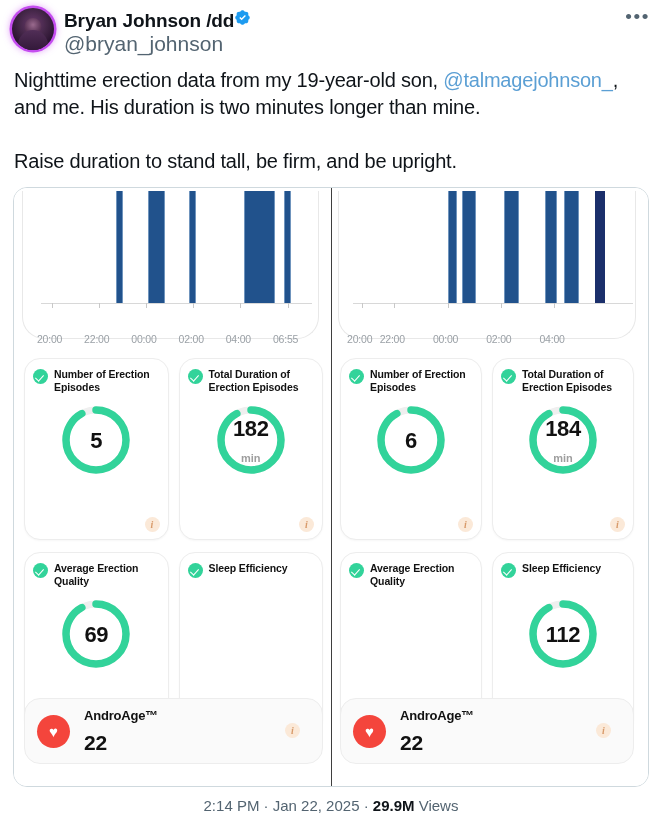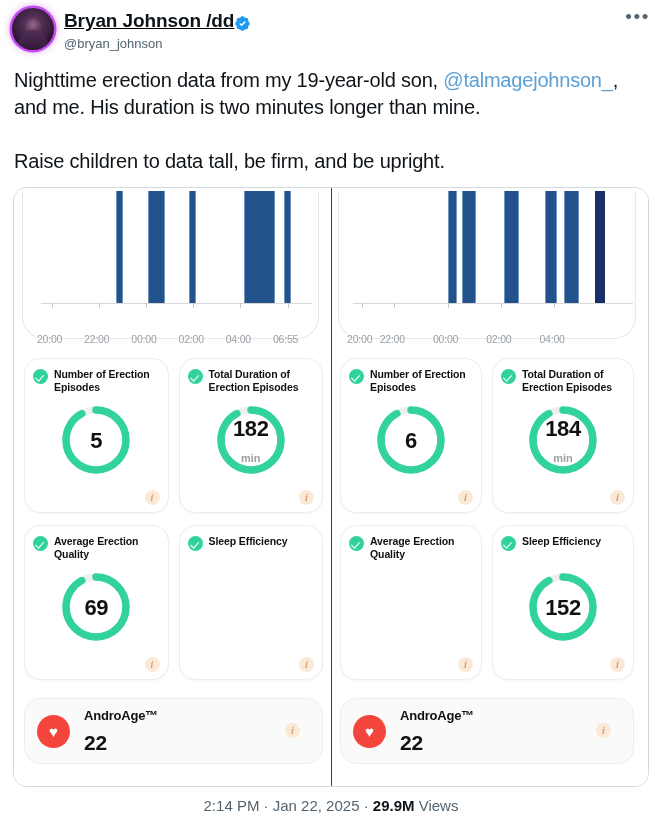--- a/index.html
+++ b/index.html
@@ -60,33 +60,32 @@
 
   .name-block {
     margin-left: 10px;
     display: flex;
     flex-direction: column;
     justify-content: center;
     padding-top: 1px;
   }
   .displayname-row {
     display: flex;
-    align-items: flex-end;
-    text-decoration: underline;
+    align-items: flex-start;
   }
   .displayname {
     font-size: 19px;
     font-weight: bold;
     color: #0f1419;
     letter-spacing: -0.1px;
     line-height: 23px;
   }
   .verified { width: 17px; height: 17px; display: block; flex: 0 0 17px; }
   .handle {
-    font-size: 13px;
+    font-size: 21px;
     color: #536471;
     line-height: 22px;
     margin-top: 1px;
   }
   .more-btn {
     position: absolute;
     right: 12px; top: 10px;
     color: #536471;
     font-size: 19px;
     letter-spacing: 1.6px;
@@ -193,21 +192,21 @@
     display: grid;
     grid-template-columns: 1fr 1fr;
     gap: 12px 10px;
   }
   .pane.right .metrics { left: 8px; right: 14px; }
 
   .metric-card {
     background: #fff;
     border: 1px solid #ededed;
     border-radius: 16px;
-    height: 155px;
+    height: 182px;
     position: relative;
     padding: 9px 8px 0 8px;
     box-shadow: 0 1px 2px rgba(0,0,0,.035);
   }
   .metric-head {
     display: flex;
     align-items: flex-start;
     gap: 6px;
   }
   .check {
@@ -363,21 +362,21 @@
       </div>
       <span class="handle">@bryan_johnson</span>
     </div>
     <div class="more-btn">•••</div>
   </div>
 
   <div class="tw-text">
     <span>Nighttime erection data from my 19-year-old son, </span><a class="mention" href="#">@talmagejohnson_</a><span>,</span>
     <span>and me. His duration is two minutes longer than mine.</span>
     <span class="spacer"></span>
-    <span>Raise children to data tall, be firm, and be upright.</span>
+    <span>Raise duration to stand tall, be firm, and be upright.</span>
   </div>
 
   <div class="media">
     <div class="pane left">
         <div class="chart-card">
           <div class="plot">
             <div class="bar" style="left: 27.5%; width: 2.6%; height: 100%;"></div>
             <div class="bar" style="left: 39.5%; width: 6.2%; height: 100%;"></div>
             <div class="bar" style="left: 54.5%; width: 2.8%; height: 100%;"></div>
             <div class="bar" style="left: 75%; width: 11.5%; height: 100%;"></div>
@@ -546,21 +545,21 @@
               <div class="check"></div>
               <div class="metric-title">Sleep Efficiency</div>
             </div>
             <div class="gauge-wrap">
               <div class="gauge">
                 <svg viewBox="0 0 74 74">
                   <circle cx="37" cy="37" r="30" fill="none" stroke="#efefef" stroke-width="7"></circle>
                   <circle cx="37" cy="37" r="30" fill="none" stroke="#32d39a" stroke-width="7.5" stroke-linecap="round" stroke-dasharray="173.42 188.50"></circle>
                 </svg>
                 <div class="val">
-                  <div class="num">152</div>
+                  <div class="num">112</div>
                 </div>
               </div>
             </div>
             <div class="info-badge">i</div>
           </div>
         </div>
         <div class="androage">
           <div class="heart-icon">♥</div>
           <div class="andro-text">
             <div class="andro-label">AndroAge™</div>

